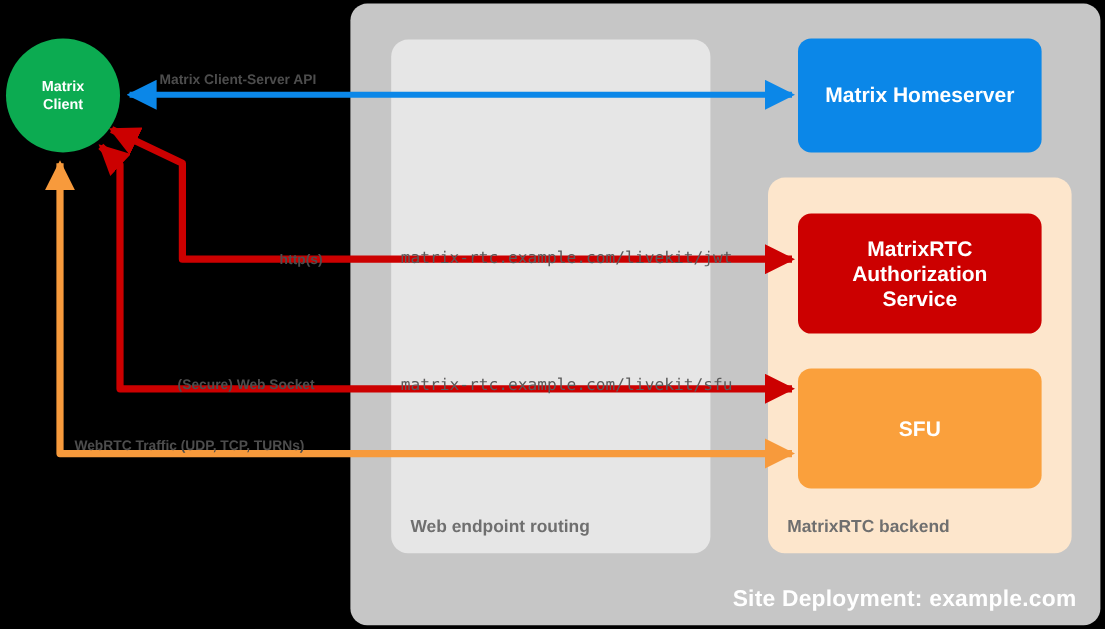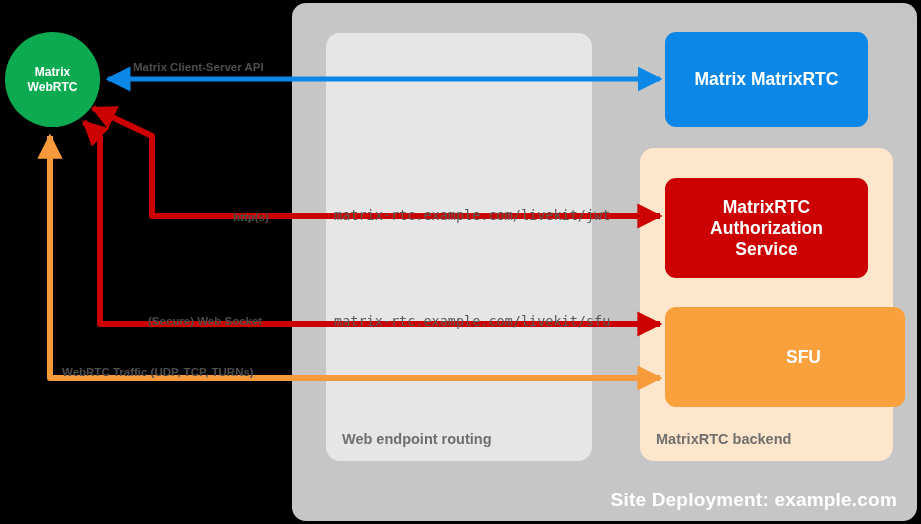--- a/index.html
+++ b/index.html
@@ -117,21 +117,20 @@
     background: #cc0000;
     font-size: 17.5px;
   }
   .sfu {
     left: 665px;
     top: 307px;
     width: 203px;
     height: 100px;
     background: #faa03c;
     font-size: 17.5px;
-    padding-left: 37px;
   }
   
   .url {
     position: absolute;
     font-family: "DejaVu Sans Mono", "Liberation Mono", monospace;
     font-size: 13.5px;
     color: #5b5b5b;
     white-space: nowrap;
   }
   .url-matrix   { left: 334px; top: 62px; }
@@ -204,25 +203,25 @@
       <path d="M 84 122 L 100 137 L 100 324 L 660 324" fill="none" stroke="#cc0000" stroke-width="6" stroke-linecap="butt" stroke-linejoin="round" marker-start="url(#ah-red)" marker-end="url(#ah-red)"></path>
     </g>
 
     <g>
       <path d="M 50 136 L 50 378 L 660 378" fill="none" stroke="#f79a3c" stroke-width="6" stroke-linecap="butt" stroke-linejoin="round" marker-start="url(#ah-orange)" marker-end="url(#ah-orange)"></path>
     </g>
   </svg>
 
   <div class="client-circle">
     <span>Matrix</span>
-    <span>WebRTC</span>
+    <span>Client</span>
   </div>
 
   <div class="node-box homeserver">
-    <span>Matrix MatrixRTC</span>
+    <span>Matrix Homeserver</span>
   </div>
 
   <div class="node-box auth-service">
     <div>
       <div>MatrixRTC</div>
       <div>Authorization</div>
       <div>Service</div>
     </div>
   </div>
 

